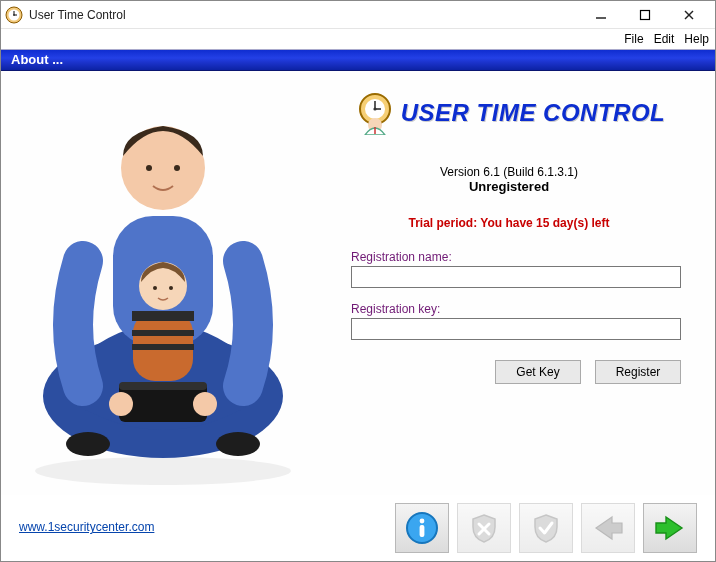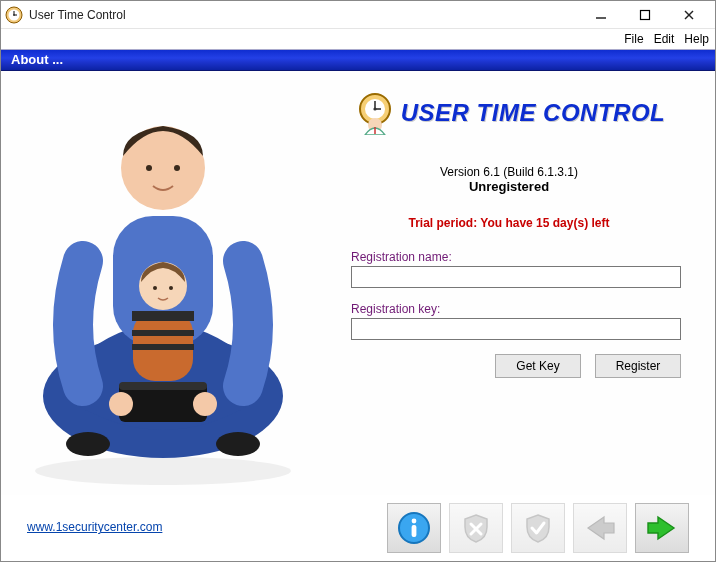--- a/index.html
+++ b/index.html
@@ -115,35 +115,36 @@
     height: 22px;
     border: 1px solid #777;
     padding: 1px 4px;
     font-size: 12px;
     margin-bottom: 14px;
   }
   .btn-row {
     display: flex;
     justify-content: flex-end;
     gap: 14px;
+    margin-top: 6px;
   }
   .std-btn {
     width: 86px; height: 24px;
     background: #e9e9e9;
     border: 1px solid #aaa;
     font-size: 12px;
     cursor: pointer;
   }
 
   
   .footer {
     height: 66px;
     display: flex;
     align-items: center;
-    padding: 0 26px;
+    padding: 0 18px;
     border-top: none;
   }
   .footer-text { flex: 1; font-size: 12px; line-height: 1.6; }
   .footer-link { color: #0645ad; text-decoration: underline; cursor: pointer; }
   .footer-icons { display: flex; gap: 8px; }
   .icon-btn {
     width: 54px; height: 50px;
     background: linear-gradient(to bottom, #f4f4f4, #dcdcdc);
     border: 1px solid #b8b8b8;
     display: inline-flex; align-items: center; justify-content: center;

